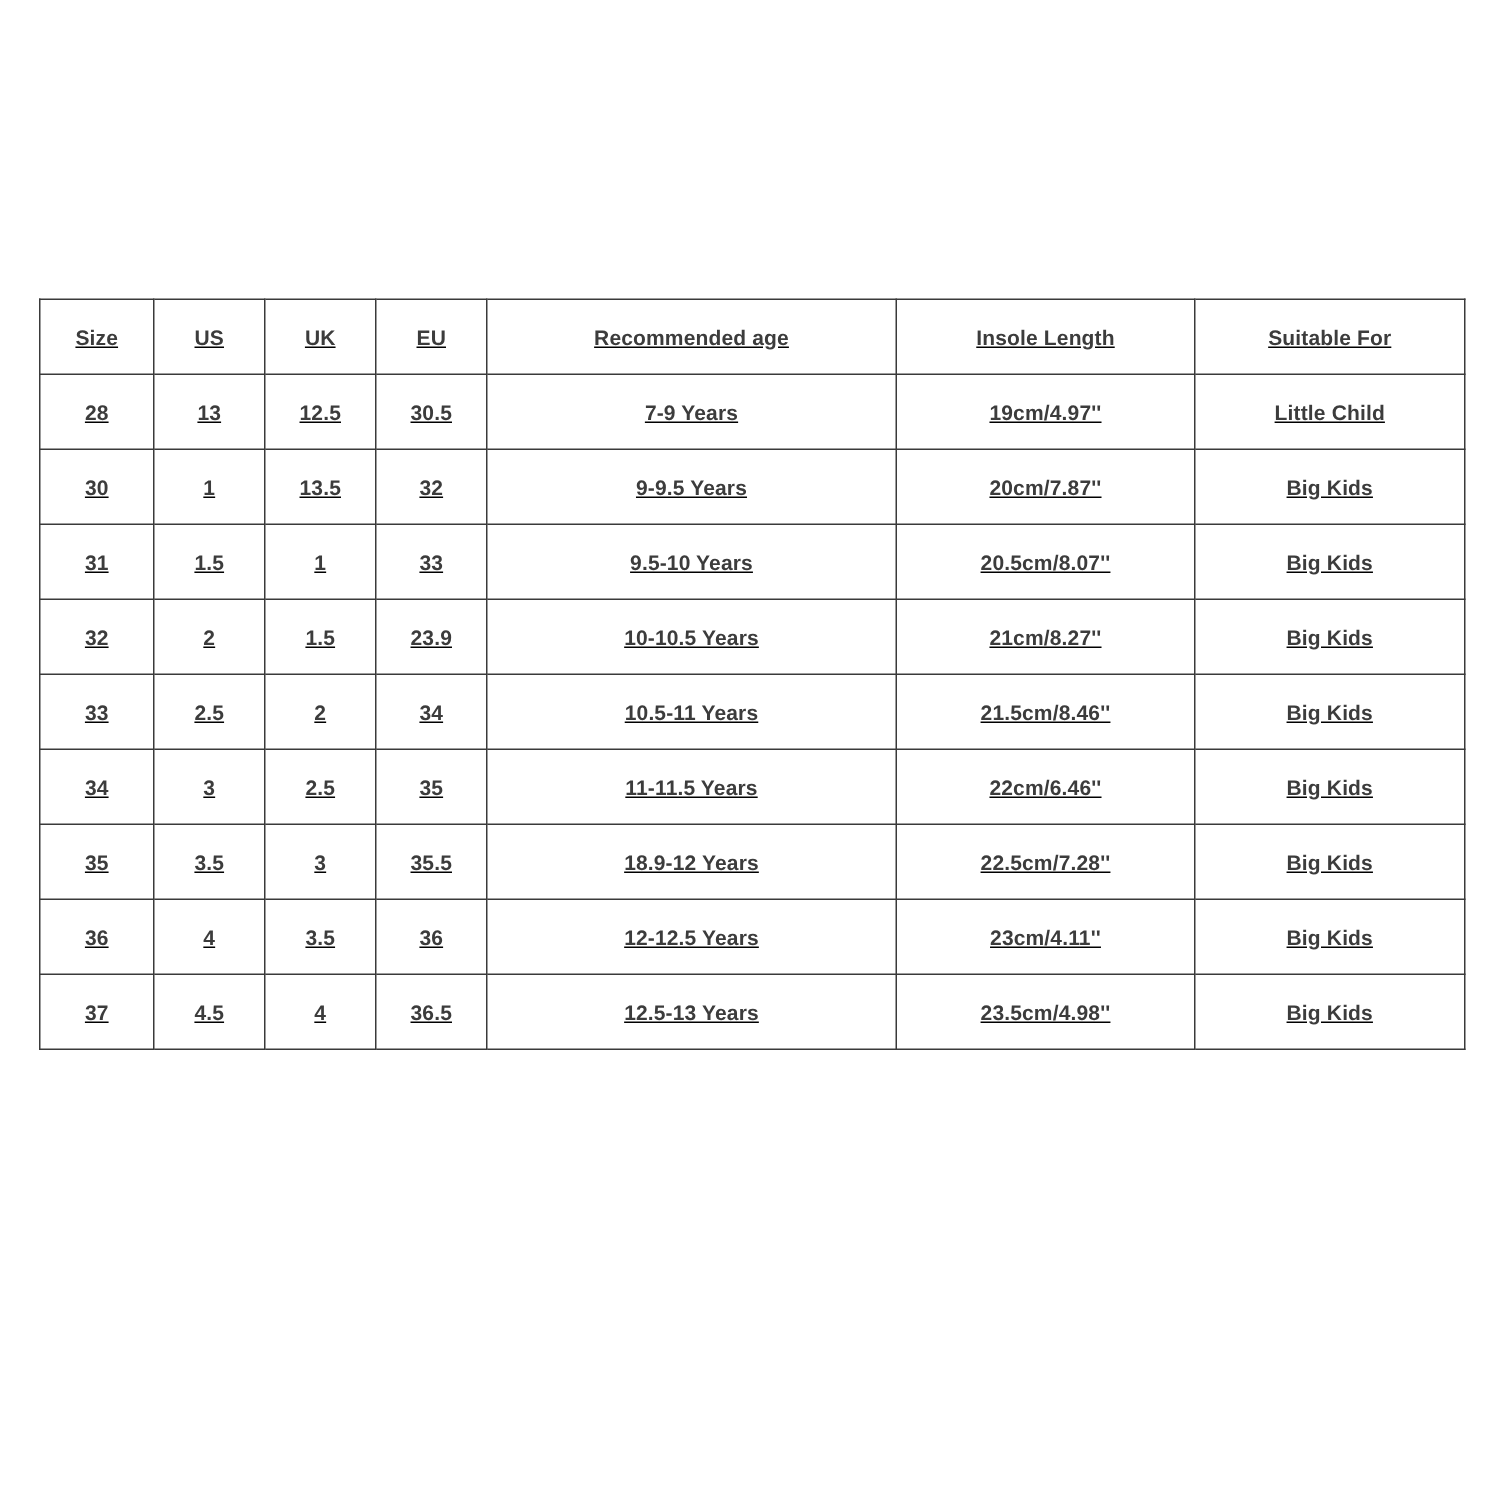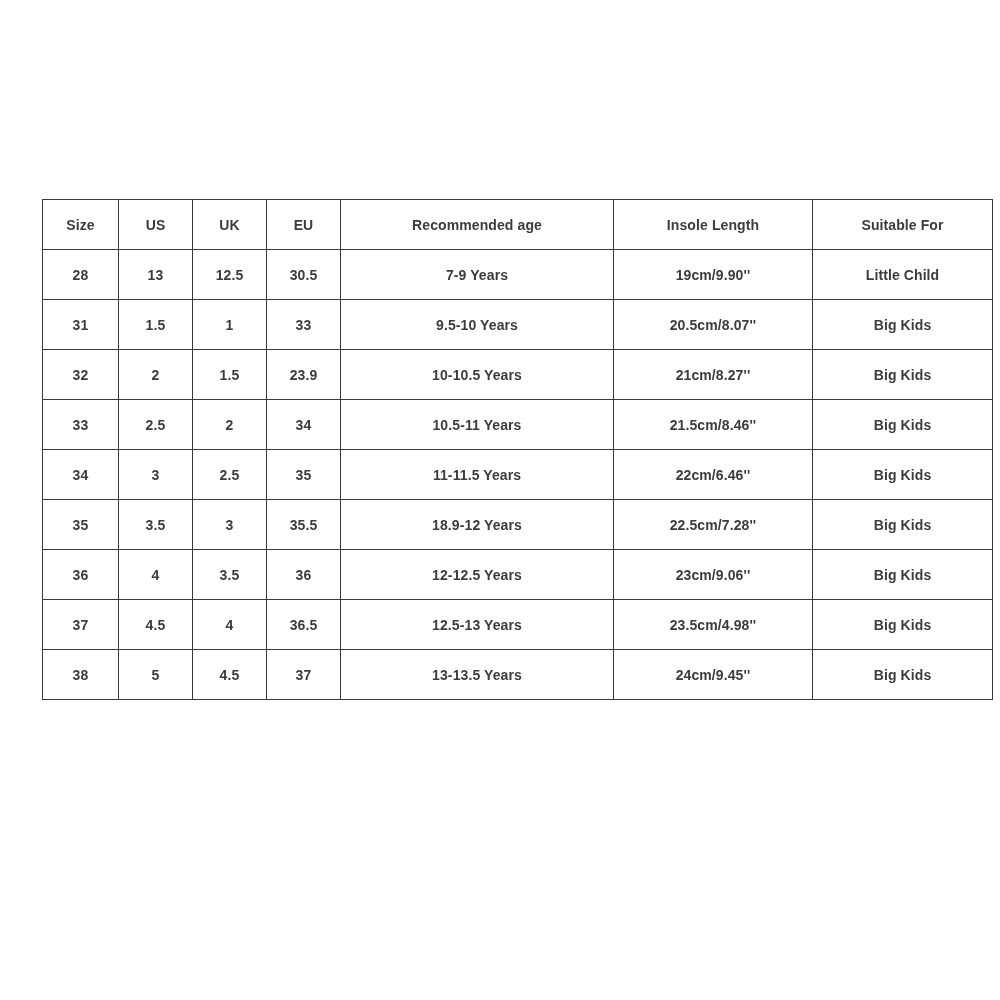--- a/index.html
+++ b/index.html
@@ -9,25 +9,26 @@
     }
     body {
       width: 1000px;
       height: 1000px;
       position: relative;
       overflow: hidden;
       font-family: "Liberation Sans", "DejaVu Sans", sans-serif;
     }
     .size-chart {
       position: absolute;
-      left: 42px;
+      left: 26px;
       top: 199px;
       border-collapse: collapse;
       table-layout: fixed;
       width: 950px;
+      text-decoration: underline;
     }
     .size-chart th, .size-chart td {
       border: 1.5px solid #3a3a3a;
       height: 47px;
       padding: 0;
       text-align: center;
       vertical-align: middle;
       font-size: 14px;
       font-weight: bold;
       color: #3c3c3c;
@@ -59,22 +60,31 @@
       <th>Suitable For</th>
     </tr>
   </thead>
   <tbody>
     <tr>
       <td>28</td>
       <td>13</td>
       <td>12.5</td>
       <td>30.5</td>
       <td>7-9 Years</td>
-      <td>19cm/9.90''</td>
+      <td>19cm/4.97''</td>
       <td>Little Child</td>
+    </tr>
+    <tr>
+      <td>30</td>
+      <td>1</td>
+      <td>13.5</td>
+      <td>32</td>
+      <td>9-9.5 Years</td>
+      <td>20cm/7.87''</td>
+      <td>Big Kids</td>
     </tr>
     <tr>
       <td>31</td>
       <td>1.5</td>
       <td>1</td>
       <td>33</td>
       <td>9.5-10 Years</td>
       <td>20.5cm/8.07''</td>
       <td>Big Kids</td>
     </tr>
@@ -113,35 +123,26 @@
       <td>18.9-12 Years</td>
       <td>22.5cm/7.28''</td>
       <td>Big Kids</td>
     </tr>
     <tr>
       <td>36</td>
       <td>4</td>
       <td>3.5</td>
       <td>36</td>
       <td>12-12.5 Years</td>
-      <td>23cm/9.06''</td>
+      <td>23cm/4.11''</td>
       <td>Big Kids</td>
     </tr>
     <tr>
       <td>37</td>
       <td>4.5</td>
       <td>4</td>
       <td>36.5</td>
       <td>12.5-13 Years</td>
       <td>23.5cm/4.98''</td>
       <td>Big Kids</td>
     </tr>
-    <tr>
-      <td>38</td>
-      <td>5</td>
-      <td>4.5</td>
-      <td>37</td>
-      <td>13-13.5 Years</td>
-      <td>24cm/9.45''</td>
-      <td>Big Kids</td>
-    </tr>
   </tbody>
 </table>
 
 </body></html>

